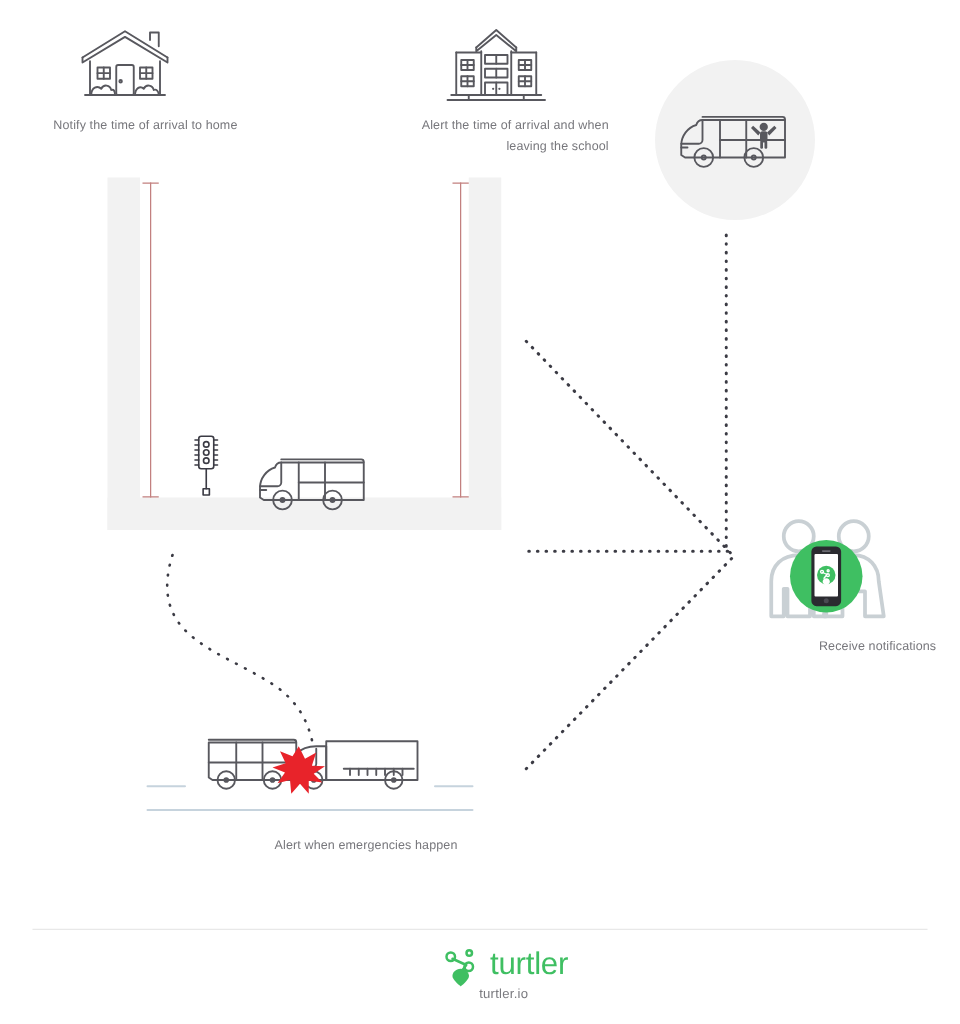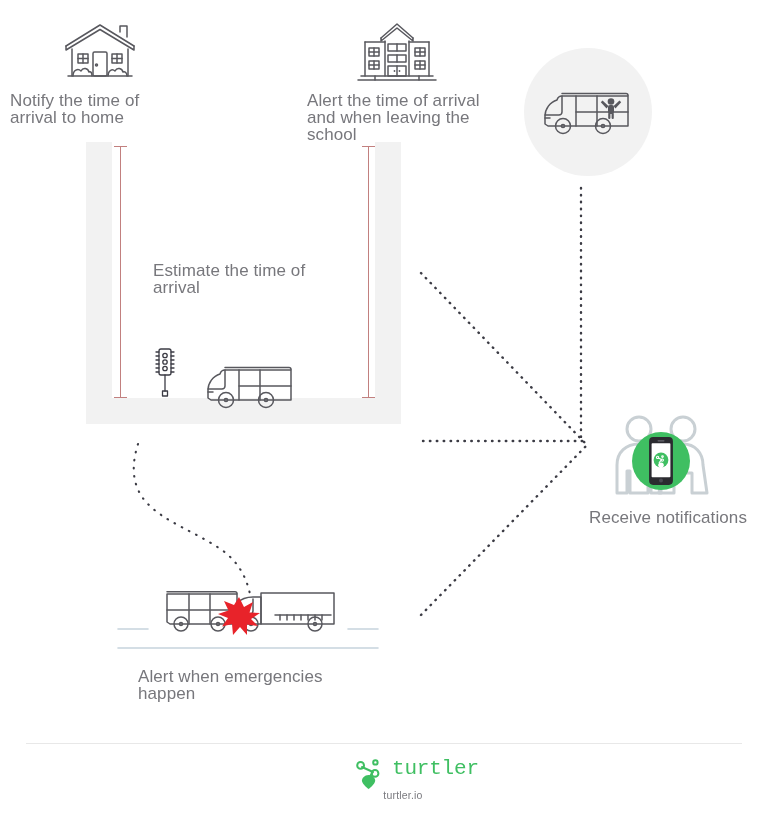--- a/index.html
+++ b/index.html
@@ -20,22 +20,22 @@
     position: absolute;
     left: 0; top: 0;
     width: 768px;
     height: 819px;
   }
 
   .abs { position: absolute; }
 
   .caption {
     position: absolute;
-    text-align: left;
-    font-size: 17px;
+    text-align: right;
+    font-size: 10px;
     line-height: 17px;
     color: #77777c;
     font-family: "Liberation Sans", sans-serif;
     letter-spacing: 0.1px;
   }
 
   
   .road-band {
     position: absolute;
     background: #f2f2f2;
@@ -68,22 +68,22 @@
   }
 
   
   .footer-rule {
     position: absolute;
     height: 1px;
     background: #e8e8e8;
   }
   .brand-word {
     position: absolute;
-    font-size: 21px;
-    font-family: Liberation Mono, monospace;
+    font-size: 25px;
+    font-family: Liberation Sans, sans-serif;
     letter-spacing: -0.2px;
   }
   .brand-url {
     position: absolute;
     font-size: 10.5px;
     color: #7a7a7f;
     letter-spacing: 0.2px;
     text-align: center;
     width: 120px;
   }
@@ -172,21 +172,20 @@
         <circle cx="71" cy="19.5" r="3.3"></circle>
         <rect x="68" y="23" width="6" height="9" rx="2"></rect>
         <path d="M68.4 24 L62.5 18.5 L60.8 20.3 L66.6 26.4 Z"></path>
         <path d="M73.6 24 L79.5 18.5 L81.2 20.3 L75.4 26.4 Z"></path>
         <rect x="68.2" y="31" width="2.2" height="6" rx="1"></rect>
         <rect x="71.6" y="31" width="2.2" height="6" rx="1"></rect>
       </g>
     </svg>
   </div>
 
-  <div class="caption" style="left:153px; top:262px; width:182px;">Estimate the time of arrival</div>
 
   <div class="abs" style="left:152px; top:346px; width:26px; height:52px;">
     <svg width="26" height="52" viewBox="0 0 26 52" fill="none" stroke="#3b3b44" stroke-width="1.3" stroke-linecap="round" stroke-linejoin="round">
       <rect x="7" y="3" width="12" height="26" rx="2"></rect>
       <circle cx="13" cy="9.5" r="2.2"></circle>
       <circle cx="13" cy="16" r="2.2"></circle>
       <circle cx="13" cy="22.5" r="2.2"></circle>
       <path d="M4 6 L7 6 M4 10 L7 10 M4 14 L7 14 M4 18 L7 18 M4 22 L7 22 M4 26 L7 26"></path>
       <path d="M19 6 L22 6 M19 10 L22 10 M19 14 L22 14 M19 18 L22 18 M19 22 L22 22 M19 26 L22 26"></path>
       <path d="M13 29 L13 45"></path>

